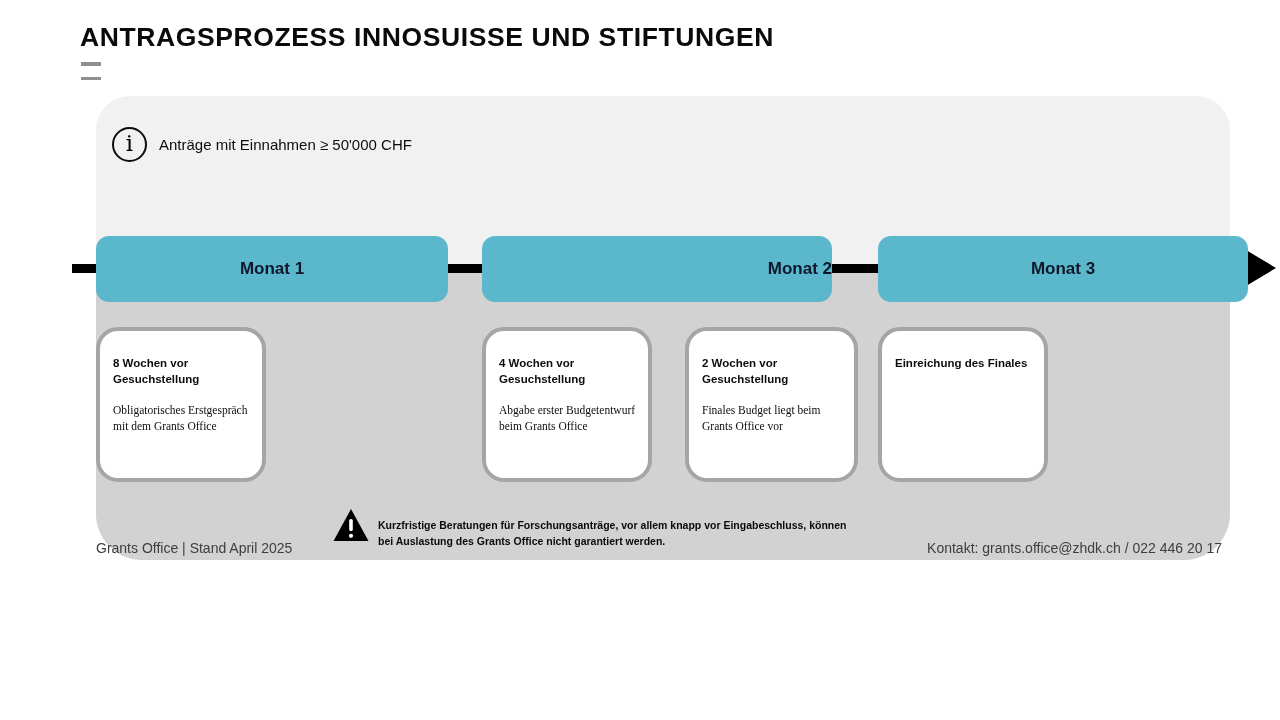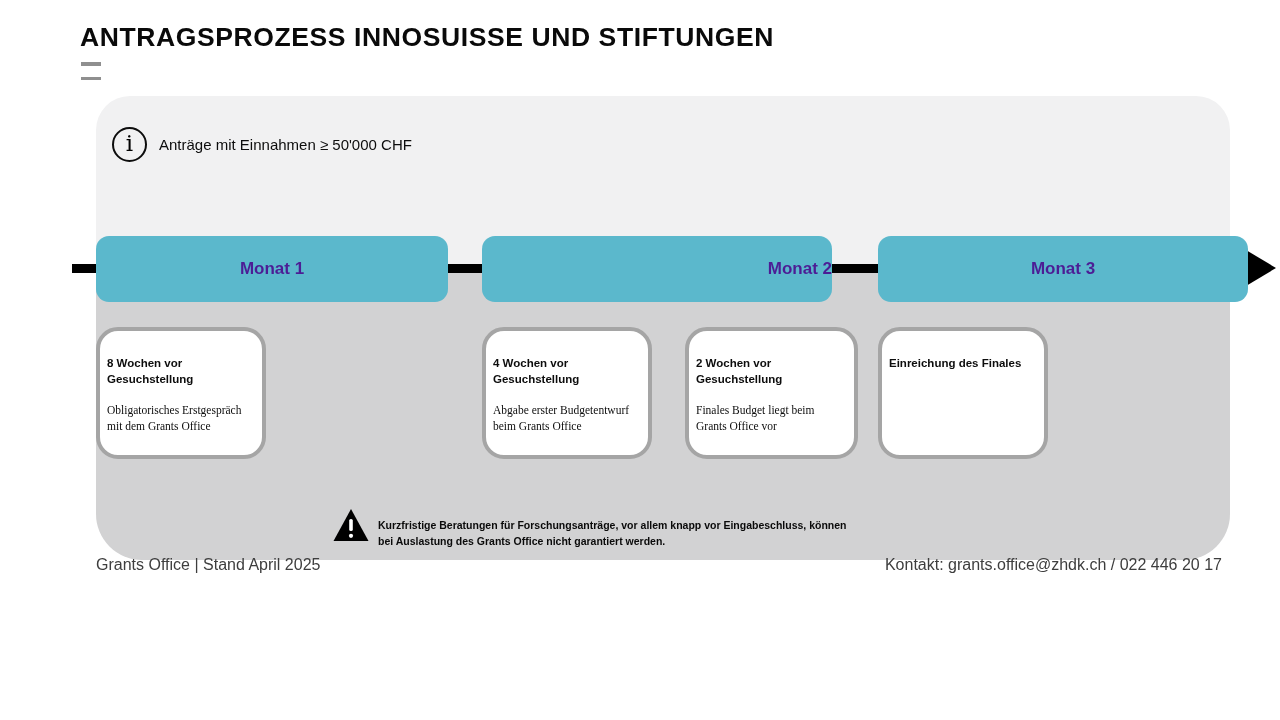--- a/index.html
+++ b/index.html
@@ -46,48 +46,48 @@
     border-top:18px solid transparent; border-bottom:18px solid transparent;
     border-left:30px solid #000;
   }
 
   
   .month {
     position:absolute; top:236px; height:66px; z-index:3;
     background:#5bb8cc; border-radius:13px;
     display:flex; align-items:center; justify-content:center;
   }
-  .month .month-label { font-size:17px; font-weight:700; color:#4c1d95; }
+  .month .month-label { font-size:17px; font-weight:700; color:#0f172a; }
   .m1 { left:96px;  width:352px; }
   .m2 { left:482px; width:350px;justify-content:flex-end; }
   .m3 { left:878px; width:370px; }
 
   
   .card {
-    position:absolute; top:327px; height:132px; z-index:3; box-sizing:border-box;
+    position:absolute; top:327px; height:155px; z-index:3; box-sizing:border-box;
     background:#ffffff; border:4px solid #a5a5a5; border-radius:22px;
-    padding:25px 10px 0 7px; font-size:11.5px; line-height:1.38; color:#0d0d0d;
+    padding:25px 10px 0 13px; font-size:11.5px; line-height:1.38; color:#0d0d0d;
   }
   .c1 { left:96px;  width:170px; }
   .c2 { left:482px; width:170px; }
   .c3 { left:659px; width:173px;margin-left:26px; }
   .c4 { left:878px; width:170px; }
   .card-title { font-weight:700; margin:0 0 15px 0; }
   .card-body  { margin:0;font-family:Liberation Serif, serif; }
 
   
   .warn-icon { position:absolute; left:333px; top:508px; z-index:3; width:36px; height:34px; }
   .warn-text {
     position:absolute; left:378px; top:517px; width:478px; z-index:3;
     font-size:10.5px; font-weight:700; line-height:16px; color:#0a0a0a; margin:0;
   }
 
   
   .footer-left, .footer-right {
-    position:absolute; top:556px; font-size:16px; color:#3e3e3e; z-index:2; white-space:nowrap;
+    position:absolute; top:540px; font-size:14px; color:#3e3e3e; z-index:2; white-space:nowrap;
   }
   .footer-left  { left:96px; }
   .footer-right { right:58px; }
 </style>
 </head>
 <body>
 
 <div class="slide">
 
   <h1 class="title">ANTRAGSPROZESS INNOSUISSE UND STIFTUNGEN</h1>

